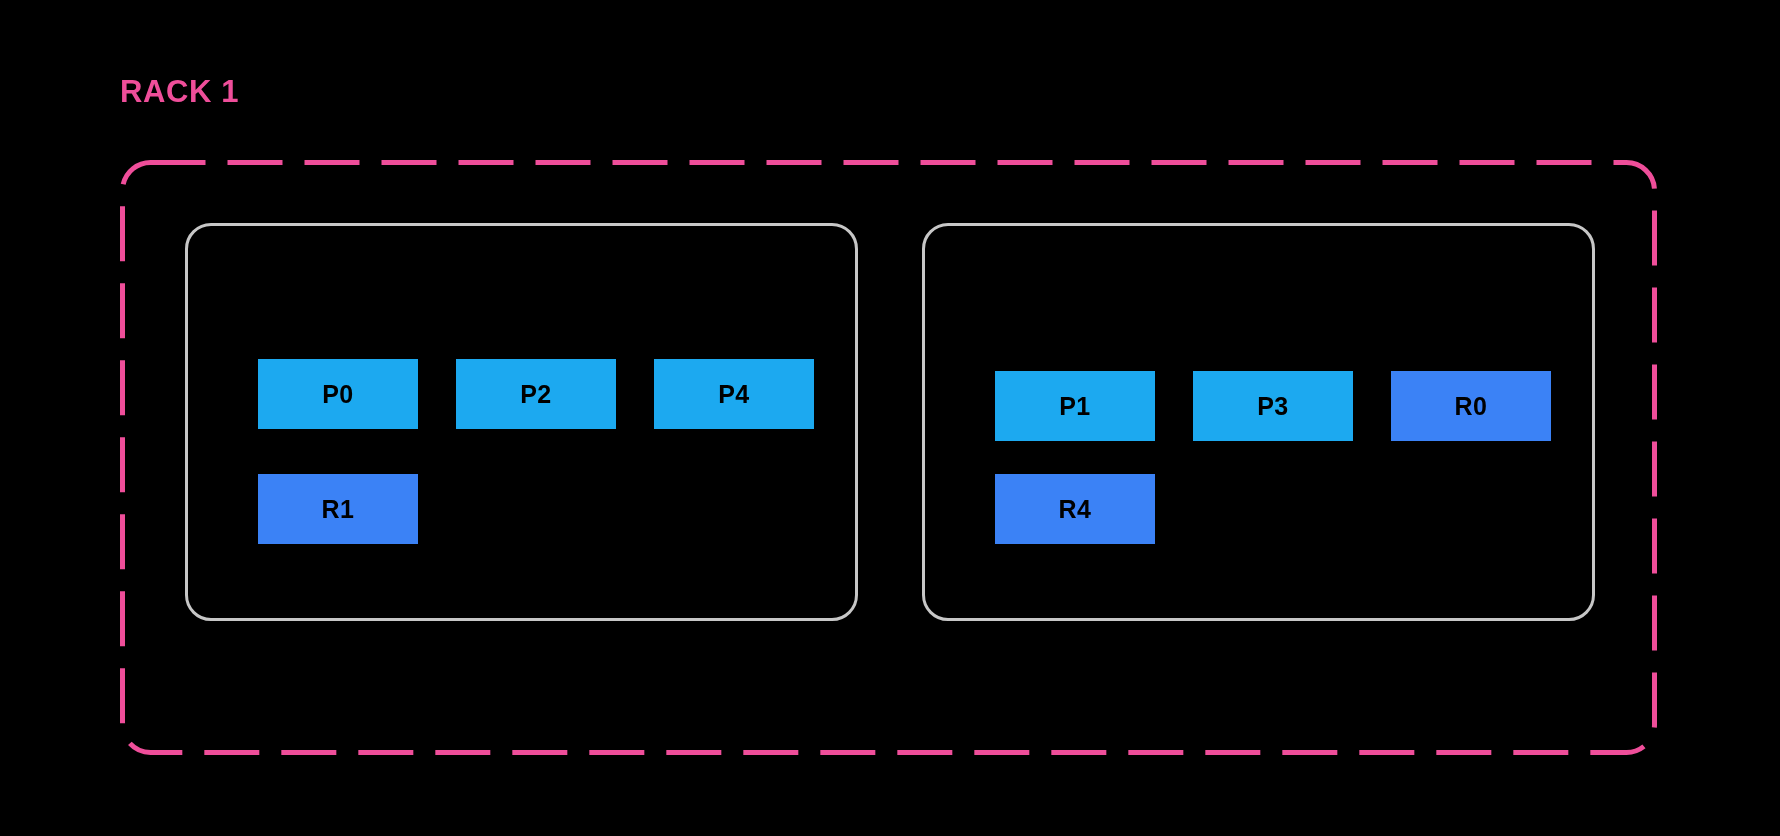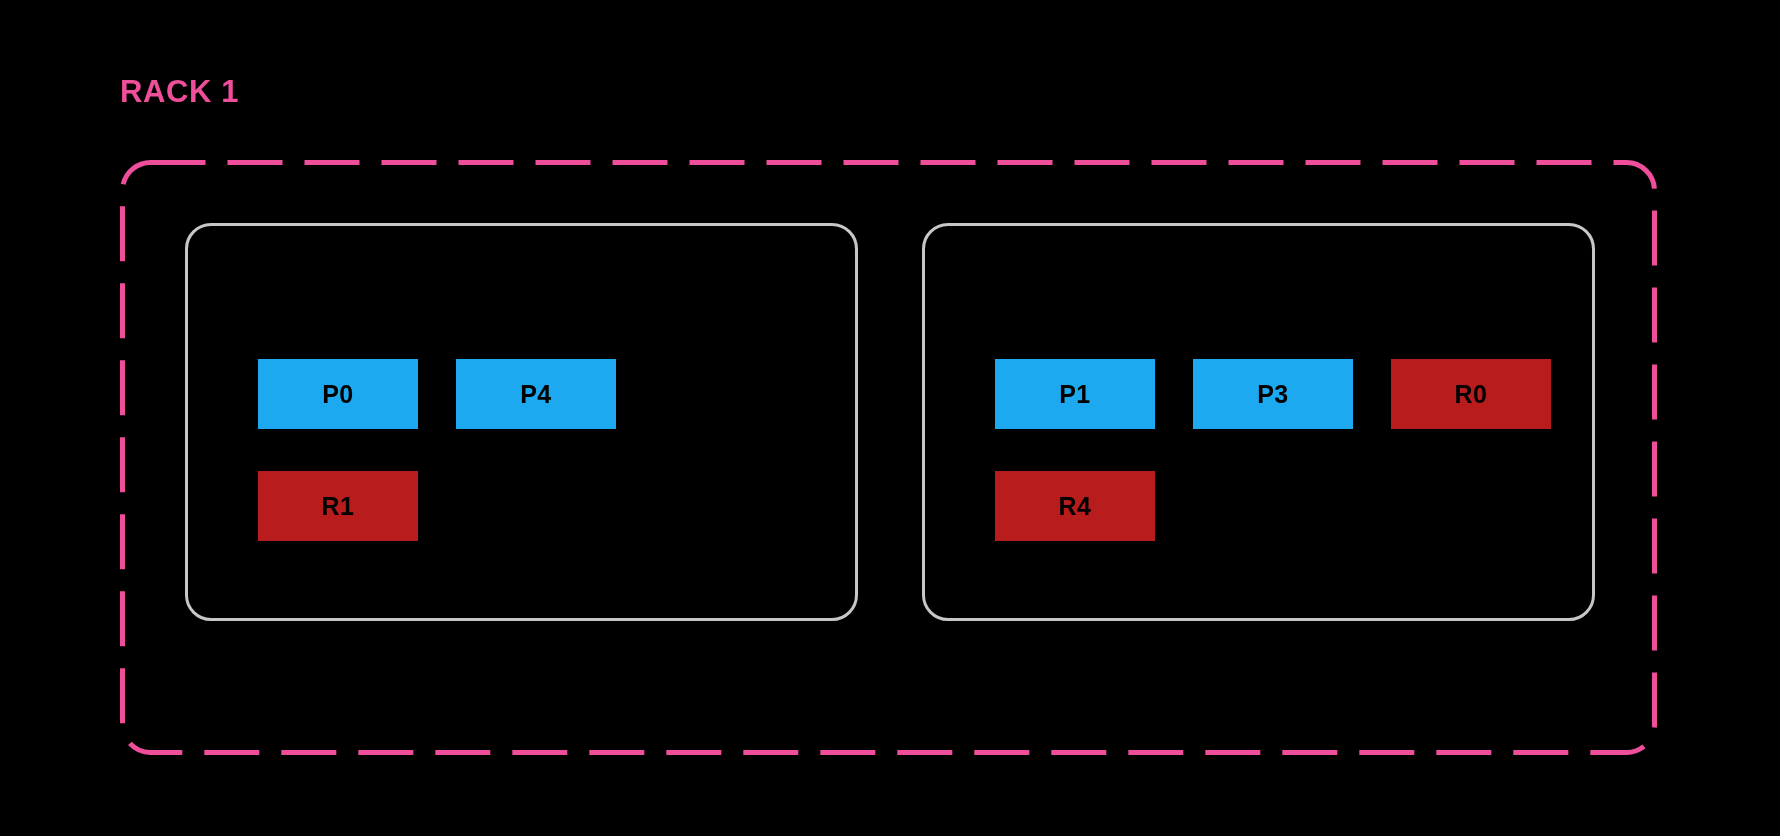--- a/index.html
+++ b/index.html
@@ -66,55 +66,56 @@
   .node-right { left: 922px; top: 223px; width: 673px; height: 398px; }
 
   
   .slot-row {
     position: absolute;
     display: flex;
     gap: 38px;
     padding-left: 20px;
   }
   .slot-row.row-top    { top: 133px; }
-  .slot-row.row-bottom { top: 245px; }
+  .slot-row.row-bottom { top: 236px; }
   .node-left  .slot-row { left: 50px; }
   .node-right .slot-row { left: 50px; align-items: flex-end; }
 
   .slot {
     width: 160px;
     height: 70px;
     display: flex;
     align-items: center;
     justify-content: center;
     font-size: 25px;
     font-weight: bold;
     color: #000000;
     letter-spacing: 0.4px;
     line-height: 1;
   }
   .slot.primary { background: #1CA9F0; }
-  .slot.replica { background: #b91c1c; }
+  .slot.replica { background: #3b82f6; margin-top: 12px; }
 </style>
 </head>
 <body>
 
 <div id="stage">
 
   <div class="rack-label">RACK 1</div>
 
   <div class="rack-boundary">
     <svg viewBox="0 0 1537 595" preserveAspectRatio="none" aria-hidden="true">
       <rect x="2.5" y="2.5" width="1532" height="590" rx="28" ry="28" fill="none" stroke="#EF4E9A" stroke-width="5" stroke-dasharray="55 22" stroke-linecap="butt"></rect>
     </svg>
   </div>
 
   <div class="node node-left">
     <div class="slot-row row-top">
       <div class="slot primary">P0</div>
+      <div class="slot primary">P2</div>
       <div class="slot primary">P4</div>
     </div>
     <div class="slot-row row-bottom">
       <div class="slot replica">R1</div>
     </div>
   </div>
 
   <div class="node node-right">
     <div class="slot-row row-top">
       <div class="slot primary">P1</div>

